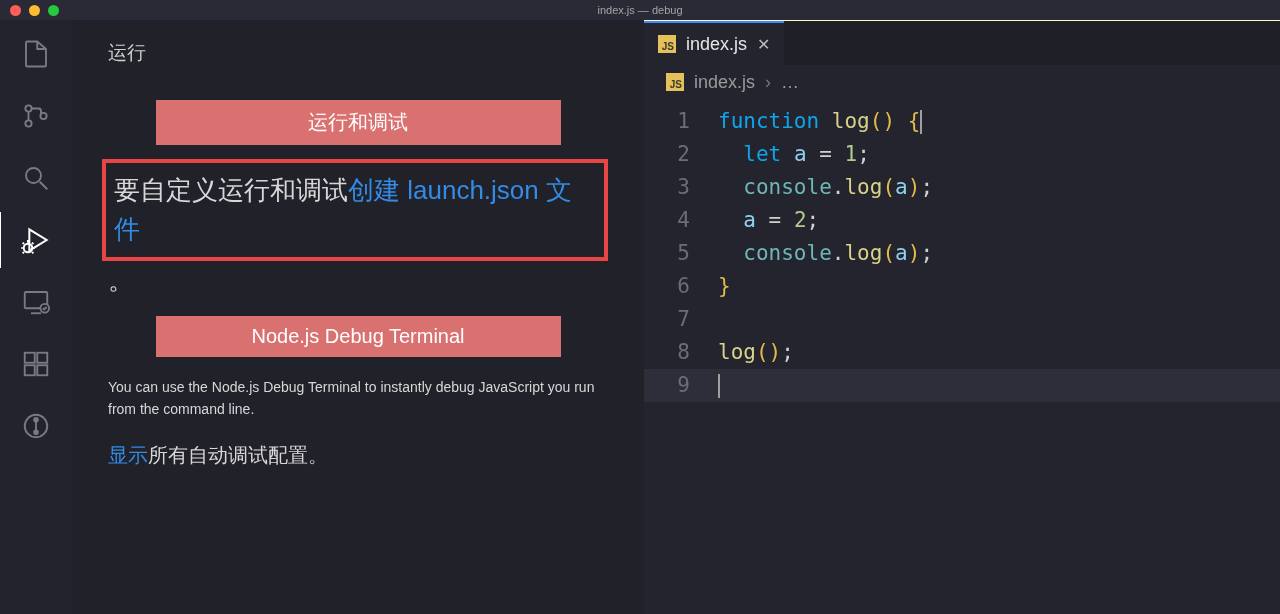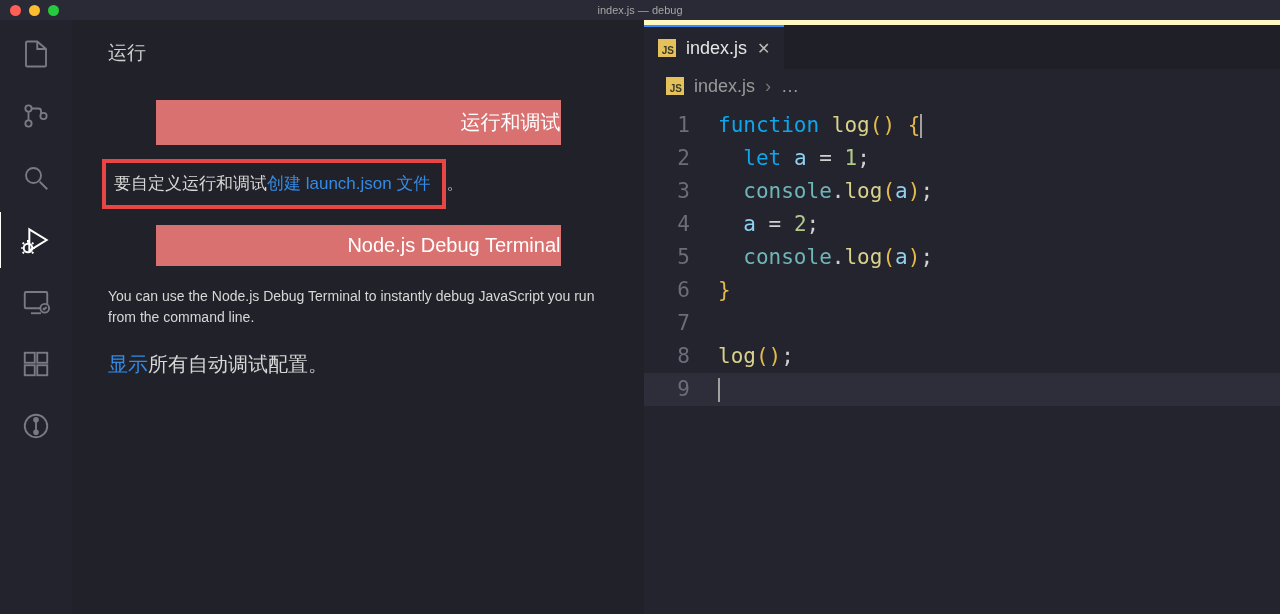--- a/index.html
+++ b/index.html
@@ -85,24 +85,24 @@
 .run-btn {
   display: block;
   width: 405px;
   margin: 0 auto 12px auto;
   background: #da7171;
   color: #fff;
   border: none;
   font-size: 20px;
   padding: 9px 0;
   cursor: pointer;
-  text-align: right;
+  text-align: center;
 }
 .help-line {
-  font-size: 17px;
+  font-size: 26px;
   color: #d7d7d7;
   margin: 14px 0 16px 0;
   line-height: 1.5;
 }
 .link { color: #338be6; cursor: pointer; }
 .highlight-box {
   display: inline-block;
   border: 4px solid #e84545;
   padding: 8px 12px 8px 8px;
   margin-left: -6px;
@@ -116,21 +116,21 @@
 .show-line {
   font-size: 20px;
   color: #d7d7d7;
   margin-top: 22px;
 }
 .editor {
   flex: 1;
   background: #24242e;
   display: flex;
   flex-direction: column;
-  border-top: 5px solid #fef9c3;
+  border-top: 1px solid #fef9c3;
   justify-content: flex-end;
 }
 .tabs {
   height: 44px;
   background: #1f1f27;
   display: flex;
   align-items: stretch;
 }
 .tab {
   background: #24242e;

